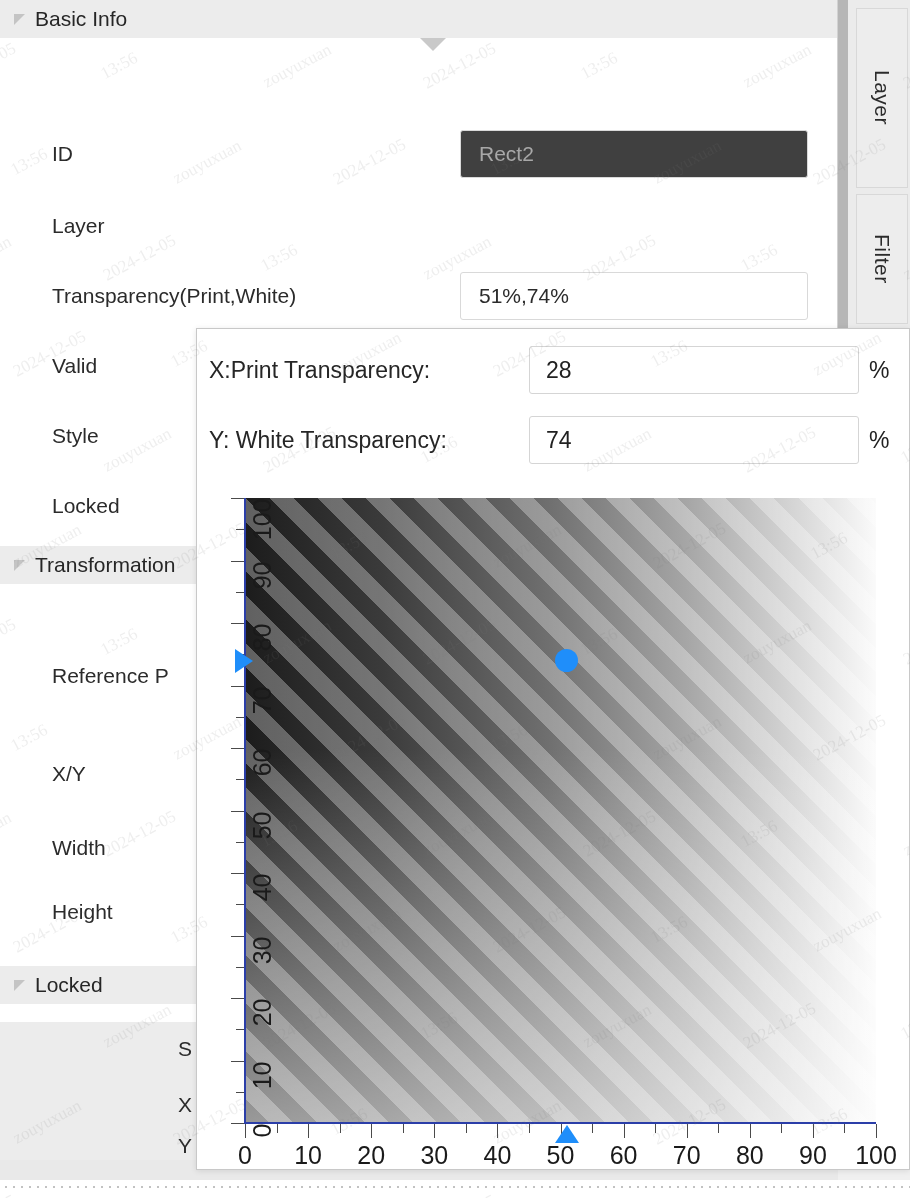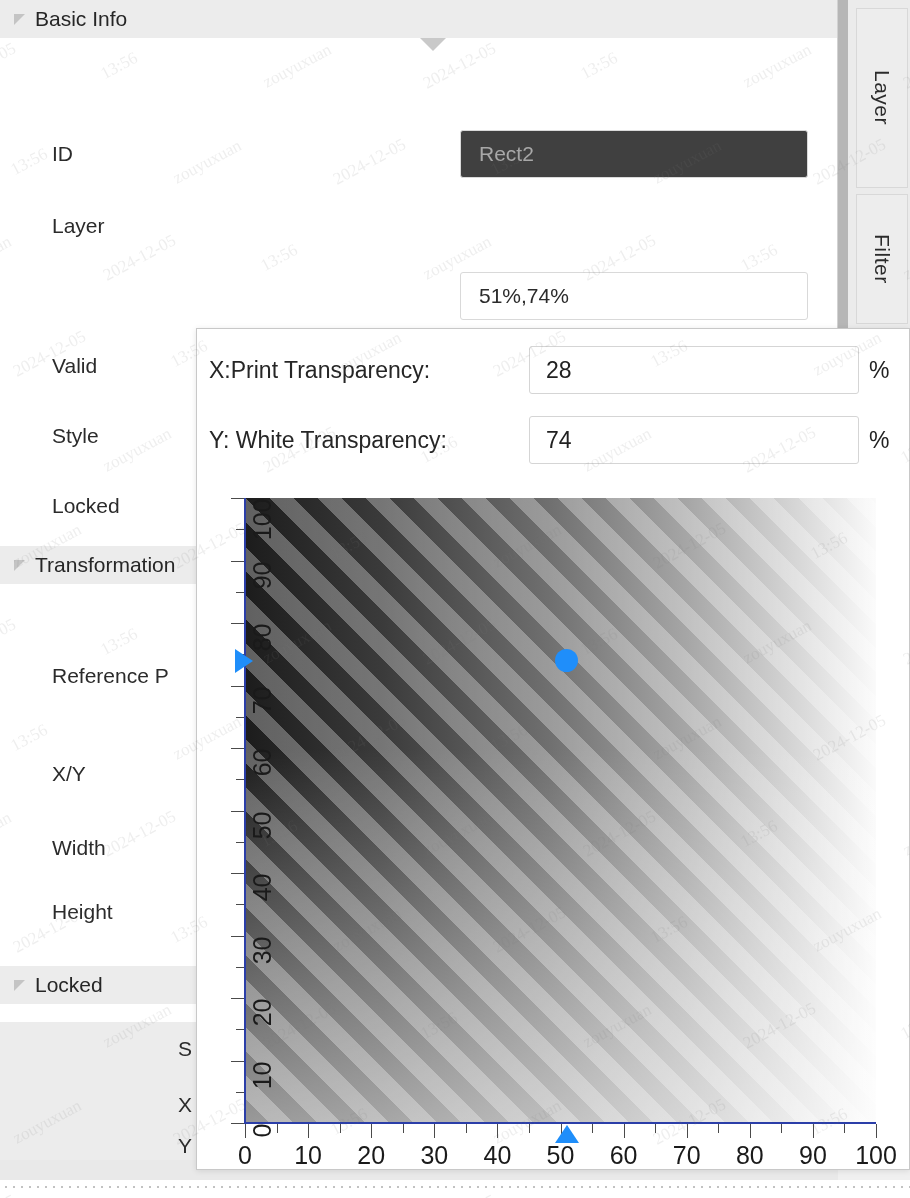--- a/index.html
+++ b/index.html
@@ -370,20 +370,21 @@
     <div class="prop-row" style="top: 128px;">
       <div class="prop-label">ID</div>
       <div class="prop-field readonly">
         <span>Rect2</span>
       </div>
     </div>
     <div class="prop-row" style="top: 200px;">
       <div class="prop-label">Layer</div>
     </div>
     <div class="prop-row" style="top: 270px;">
+      <div class="prop-label">Transparency(Print,White)</div>
       <div class="prop-field">
         <span>51%,74%</span>
       </div>
     </div>
     <div class="prop-row" style="top: 340px;">
       <div class="prop-label">Valid</div>
     </div>
     <div class="prop-row" style="top: 410px;">
       <div class="prop-label">Style</div>
     </div>

